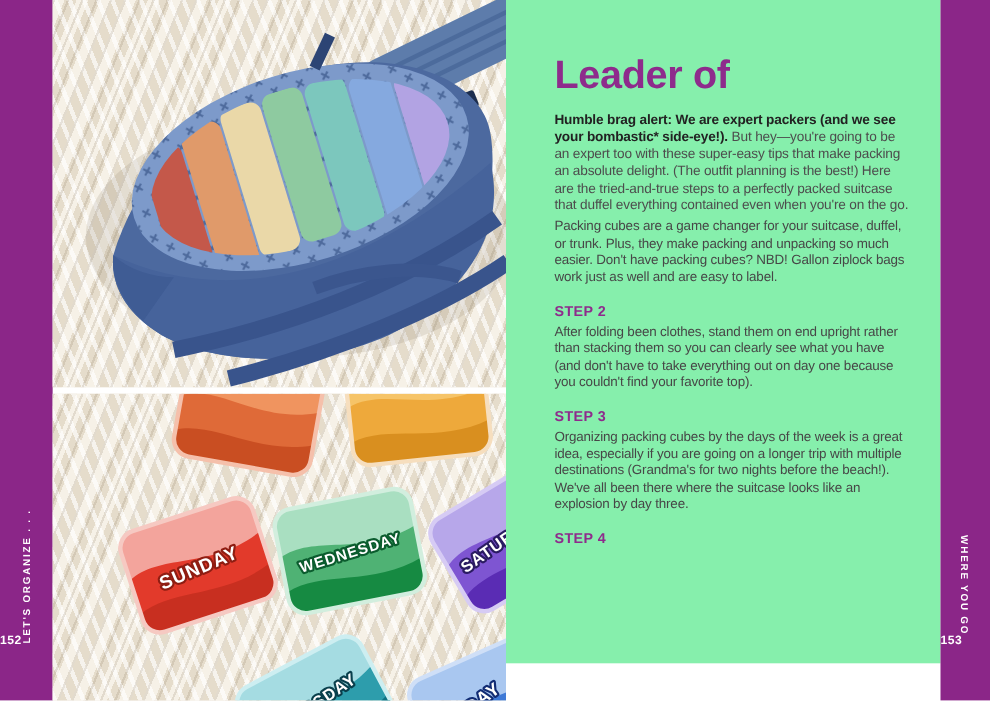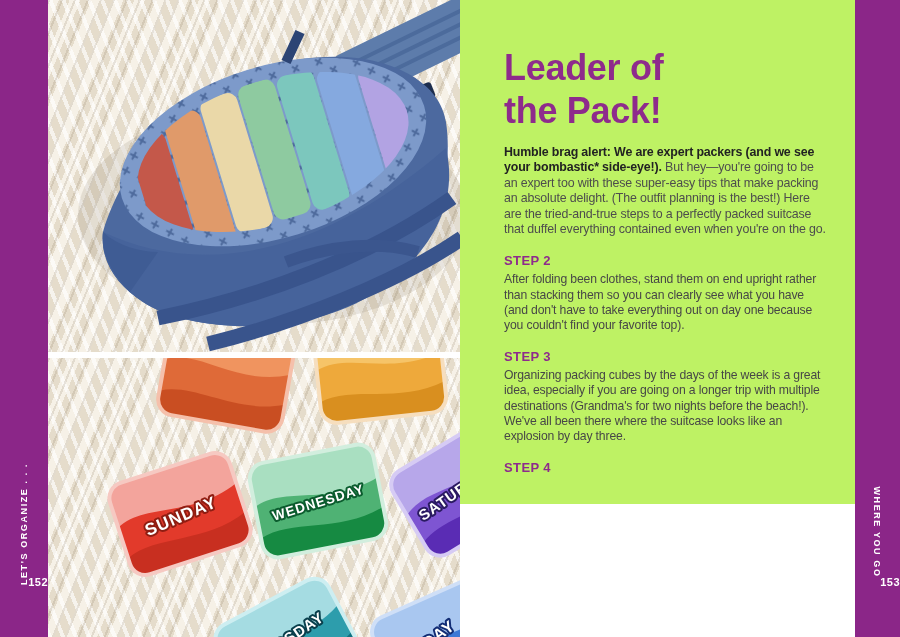--- a/index.html
+++ b/index.html
@@ -11,21 +11,21 @@
   .strip{position:absolute;top:0;bottom:0;background:#8b2688;}
   .strip-left{left:0;width:48px;}
   .strip-right{right:0;width:45px;}
   .vlabel{
     position:absolute;color:#fff;font-size:9px;font-weight:bold;
     letter-spacing:1.6px;white-space:nowrap;
   }
   .vlabel-left{left:24px;top:524px;transform:translate(-50%,-50%) rotate(-90deg);}
   .vlabel-right{left:22px;top:532px;transform:translate(-50%,-50%) rotate(90deg);}
   .pagenum{
-    position:absolute;left:0;right:0;top:576px;text-align:right;
+    position:absolute;left:0;right:0;top:576px;text-align:left;
     color:#fff;font-size:11px;font-weight:bold;letter-spacing:.5px;
   }
   
   .photos{position:absolute;left:48px;top:0;width:412px;height:637px;background:#fff;}
   .photo{position:absolute;left:0;width:412px;overflow:hidden;margin:0;}
   .photo-top{top:0;height:352px;}
   .photo-bottom{top:358px;height:279px;}
   .knit{
     background-color:#ece4d6;
     background-image:
@@ -34,21 +34,21 @@
       repeating-linear-gradient(112deg, #f6f1e7 0 10px, #e5dccb 10px 20px);
   }
   .photo svg{display:block;width:412px;}
   .cube-label{
     font-family:"Liberation Sans",sans-serif;font-weight:bold;
     fill:#fff;paint-order:stroke;stroke-width:4px;stroke-linejoin:round;
     text-anchor:middle;letter-spacing:1px;
   }
   
   .page{
-    position:absolute;left:460px;top:0;width:395px;height:504px;background:#bef264;
+    position:absolute;left:460px;top:0;width:395px;height:603px;background:#86efac;
     box-sizing:border-box;padding:46px 26px 0 44px;overflow:hidden;
   }
   .title{
     margin:0;font-size:36px;line-height:43px;font-weight:bold;
     color:#8e2b8c;letter-spacing:-.3px;
   }
   .intro{
     margin:13px 0 0;font-size:12.4px;line-height:15.4px;color:#4d4d4d;
     letter-spacing:-.15px;
   }
@@ -200,26 +200,26 @@
           <rect x="-63" y="-48" width="126" height="96" rx="16" fill="none" stroke="#cfdff7" stroke-width="4"></rect>
           <text class="cube-label" transform="rotate(-12)" x="-14" y="-4" font-size="16" stroke="#122c74">FRIDAY</text>
         </g>
       </svg>
     </figure>
   </section>
 
   <section class="page">
     <h1 class="title">
       <span>Leader of</span><br>
-      <span>the Pack!</span>
     </h1>
 
     <p class="intro"><b>Humble brag alert: We are expert packers (and we see your bombastic* side-eye!).</b><span> But hey—you're going to be an expert too with these super-easy tips that make packing an absolute delight. (The outfit planning is the best!) Here are the tried-and-true steps to a perfectly packed suitcase that duffel everything contained even when you're on the go.</span></p>
 
     <div class="step">
+      <p>Packing cubes are a game changer for your suitcase, duffel, or trunk. Plus, they make packing and unpacking so much easier. Don't have packing cubes? NBD! Gallon ziplock bags work just as well and are easy to label.</p>
     </div>
     <div class="step">
       <h2>STEP 2</h2>
       <p>After folding been clothes, stand them on end upright rather than stacking them so you can clearly see what you have (and don't have to take everything out on day one because you couldn't find your favorite top).</p>
     </div>
     <div class="step">
       <h2>STEP 3</h2>
       <p>Organizing packing cubes by the days of the week is a great idea, especially if you are going on a longer trip with multiple destinations (Grandma's for two nights before the beach!). We've all been there where the suitcase looks like an explosion by day three.</p>
     </div>
     <div class="step">

